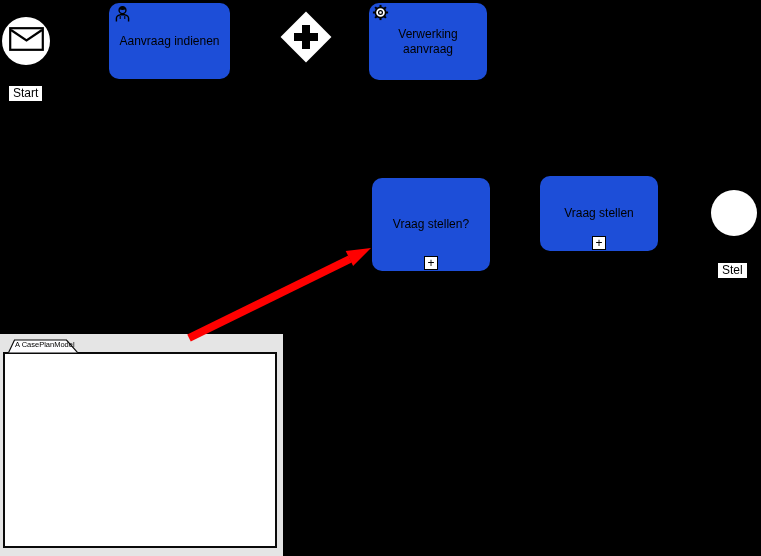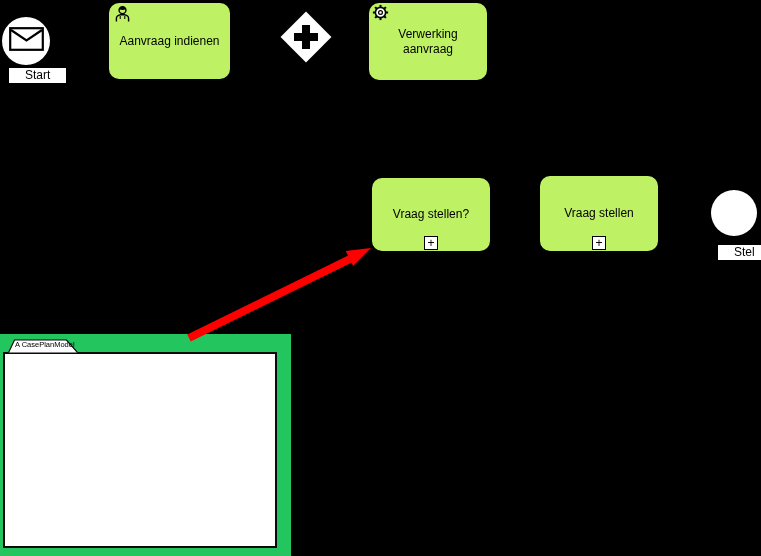--- a/index.html
+++ b/index.html
@@ -2,55 +2,55 @@
 <html><head>
 <meta charset="utf-8">
 <style>
   html,body { margin:0; padding:0; background:#000; }
   .stage {
     position:relative; width:761px; height:556px; background:#000;
     font-family:"Liberation Sans", sans-serif; color:#000; overflow:hidden;
   }
   
   .task {
-    position:absolute; background:#bef264; border-radius:10px;
+    position:absolute; background:#1d4ed8; border-radius:10px;
     display:flex; align-items:center; justify-content:center;
     text-align:center; font-size:12px; line-height:15px; box-sizing:border-box;
   }
   .task-icon { position:absolute; top:1px; left:4px; }
   #task-aanvraag   { left:109px; top:3px;   width:121px; height:76px; padding:0 10px; }
   #task-verwerking { left:369px; top:3px;   width:118px; height:77px; padding:0 36px; }
-  #task-vraag-q    { left:372px; top:178px; width:118px; height:73px; padding:10px 10px; }
+  #task-vraag-q    { left:372px; top:178px; width:118px; height:93px; padding:10px 10px; }
   #task-vraag      { left:540px; top:176px; width:118px; height:75px; padding:8px 10px; }
   .sub-marker {
     position:absolute; bottom:1px; left:50%; transform:translateX(-50%);
     width:14px; height:14px; border:1.5px solid #000; box-sizing:border-box;
     display:flex; align-items:center; justify-content:center;
     font-size:12px; line-height:10px; background:#fff;
   }
   .event-circle { position:absolute; background:#fff; border-radius:50%;
     display:flex; align-items:center; justify-content:center; }
   #start-event { left:2px;   top:17px;  width:48px; height:48px; }
   #end-event   { left:711px; top:190px; width:46px; height:46px; }
   .event-label { position:absolute; background:#fff; font-size:12px;
-    line-height:15px; padding:0 16px; white-space:nowrap; }
+    line-height:15px; padding:0 4px; white-space:nowrap;margin-top:18px; }
   #start-label { left:9px;   top:68px; }
   #end-label   { left:718px; top:245px; }
   
   .gw-diamond { position:absolute; left:288px; top:19px; width:36px; height:36px;
     background:#fff; transform:rotate(45deg); }
   .gw-bar { position:absolute; background:#000; }
   .gw-bar.h { left:294px; top:33px; width:24px; height:8px; }
   .gw-bar.v { left:302px; top:25px; width:8px;  height:24px; }
   
   .arrow-layer { position:absolute; left:0; top:0; width:761px; height:556px;
     pointer-events:none; z-index:5; }
   
   .cmmn-canvas { position:absolute; left:0; top:334px; width:283px; height:222px;
-    background:#22c55e;padding-left:8px; }
+    background:#e5e5e5; }
   .folder-body { position:absolute; left:3px; top:18px; width:274px; height:196px;
     border:2px solid #0a0a0a; background:#fff; box-sizing:border-box; }
   .folder-tab { position:absolute; left:8px; top:5px; width:70px; height:14px; }
   .folder-tab-label { position:absolute; left:15px; top:7px; font-size:7.5px;
     line-height:8px; white-space:nowrap; }
   .cmmn-task { position:absolute; left:21px; top:30px; width:55px; height:48px;
     border:1.5px solid #111; border-radius:9px; background:#fff; box-sizing:border-box; }
   .cmmn-task-label { position:absolute; left:0; right:0; top:20px; text-align:center;
     font-size:7.5px; line-height:9px; }
   .cmmn-task-icon { position:absolute; top:2px; left:3px; }

